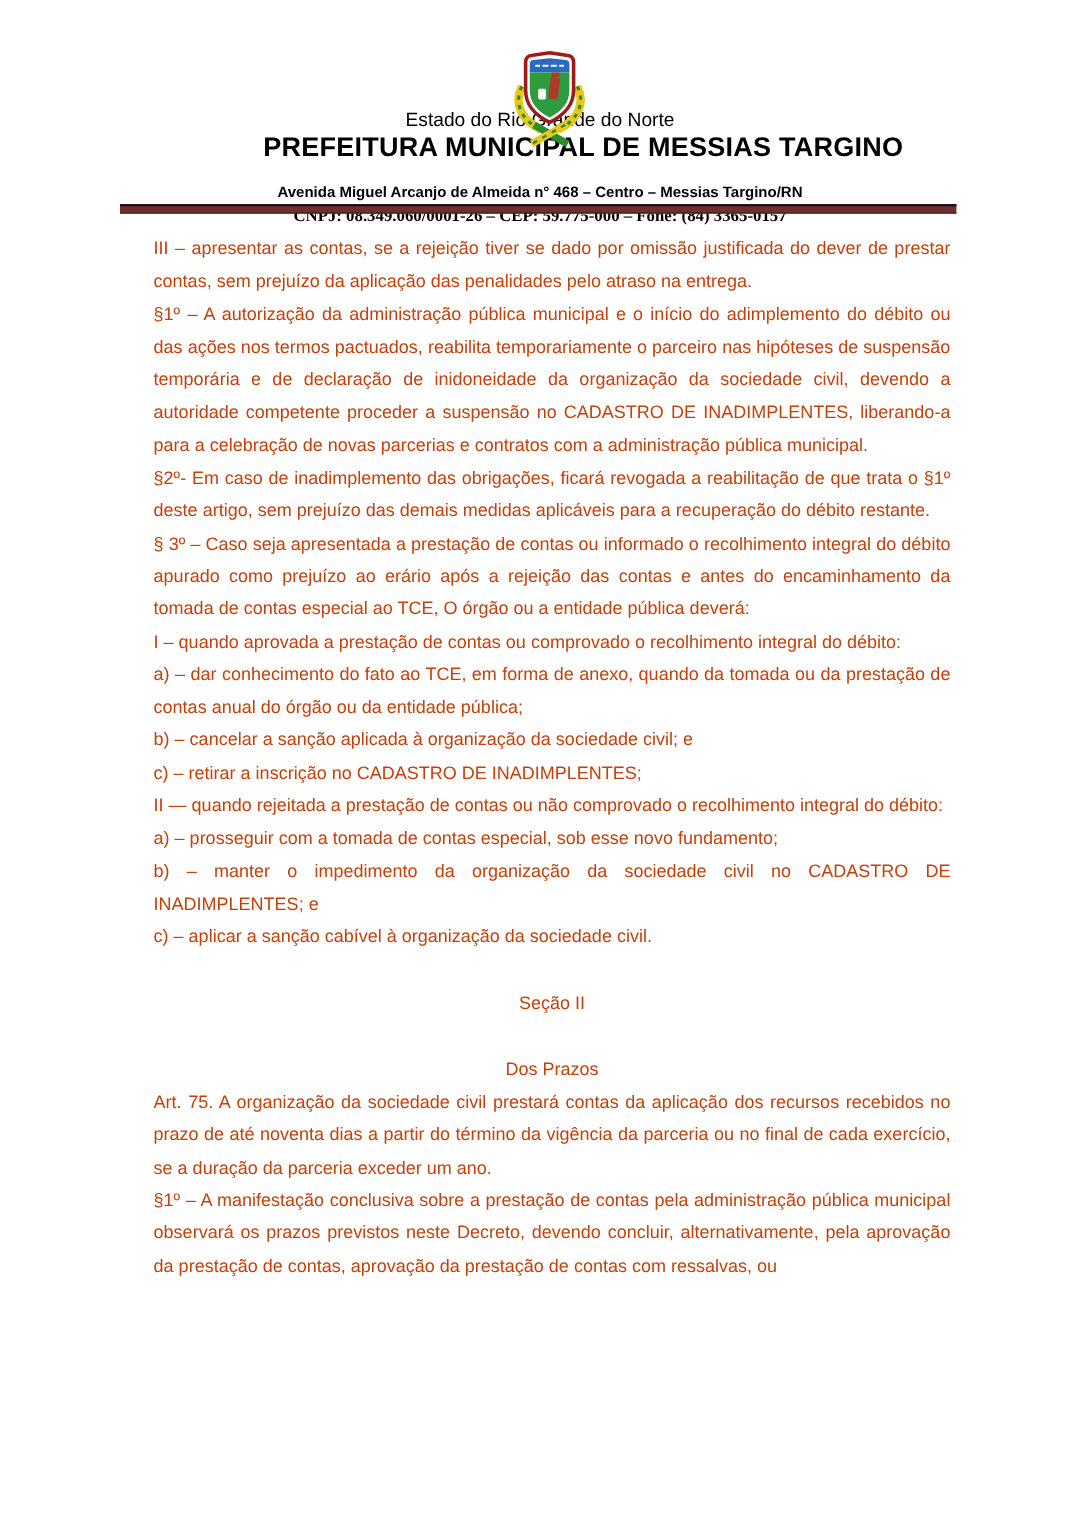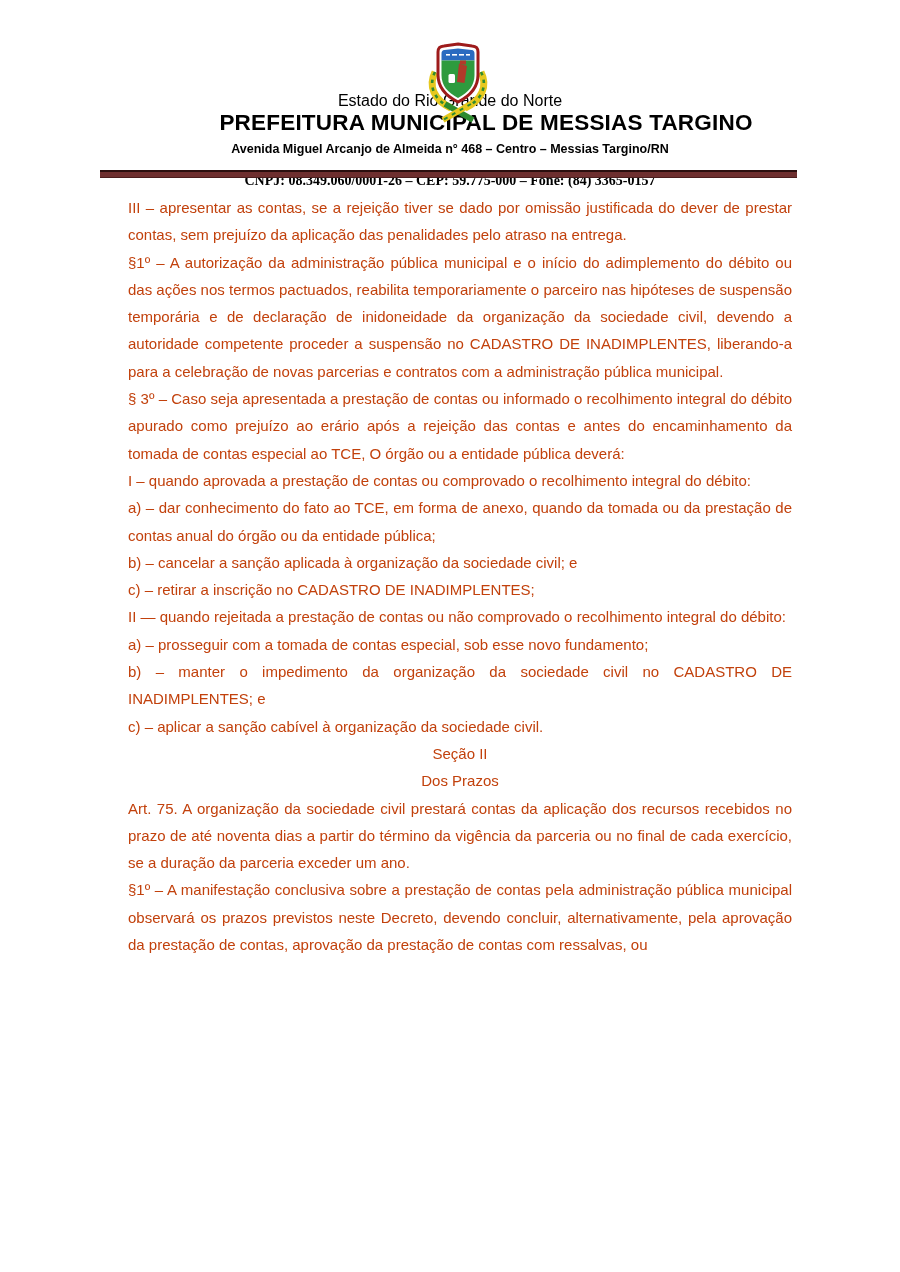--- a/index.html
+++ b/index.html
@@ -11,21 +11,21 @@
   .page {
     position: relative;
     width: 900px; height: 1272px;
     background: #ffffff;
     overflow: hidden;
   }
   
   .hdr-line { position: absolute; left: 0; width: 100%; text-align: center; color: #000; white-space: nowrap; }
   .state-line   { top: 92px;  font-size: 16px; }
   .title-line   { top: 110px; font-size: 22.5px; font-weight: bold; letter-spacing: 0.2px; padding-left: 36px; }
-  .address-line { top: 142px; font-size: 12.5px; font-weight: bold; }
+  .address-line { top: 153px; font-size: 12.5px; font-weight: bold; }
   .cnpj-line    { top: 150px; font-size: 14px; font-weight: bold; font-family: "Liberation Serif", serif; margin-top: 23px; }
   .logo {
     position: absolute;
     left: 421px; top: 42px;
     width: 74px; height: 82px;
     z-index: 3;
   }
   .divider {
     position: absolute;
     left: 100px; top: 170px;
@@ -38,21 +38,21 @@
   .doc-body {
     position: absolute;
     left: 128px; top: 194px;
     width: 664px;
     color: #c2410c;
     font-size: 15px;
     line-height: 27.3px;
   }
   .doc-body p.para { margin: 0; }
   .doc-body p.justify { text-align: justify; }
-  .doc-body p.center  { text-align: center; }
+  .doc-body p.center  { text-align: center; margin-top: 28px; }
 </style>
 </head>
 <body>
 
 <div class="page">
 
   <div class="logo">
     <svg width="74" height="82" viewBox="0 0 74 82" xmlns="http://www.w3.org/2000/svg">
 
       <path d="M14,30 C7,44 13,58 30,66" stroke="#e6c81e" stroke-width="7" fill="none"></path>
@@ -85,20 +85,21 @@
   <div class="hdr-line state-line">Estado do Rio Grande do Norte</div>
   <div class="hdr-line title-line">PREFEITURA MUNICIPAL DE MESSIAS TARGINO</div>
   <div class="hdr-line address-line">Avenida Miguel Arcanjo de Almeida n° 468 – Centro – Messias Targino/RN</div>
   <div class="hdr-line cnpj-line">CNPJ: 08.349.060/0001-26 – CEP: 59.775-000 – Fone: (84) 3365-0157</div>
 
   <div class="divider"></div>
 
   <div class="doc-body">
       <p class="para justify">III – apresentar as contas, se a rejeição tiver se dado por omissão justificada do dever de prestar contas, sem prejuízo da aplicação das penalidades pelo atraso na entrega.</p>
       <p class="para justify">§1º – A autorização da administração pública municipal e o início do adimplemento do débito ou das ações nos termos pactuados, reabilita temporariamente o parceiro nas hipóteses de suspensão temporária e de declaração de inidoneidade da organização da sociedade civil, devendo a autoridade competente proceder a suspensão no CADASTRO DE INADIMPLENTES, liberando-a para a celebração de novas parcerias e contratos com a administração pública municipal.</p>
+      <p class="para justify">§2º- Em caso de inadimplemento das obrigações, ficará revogada a reabilitação de que trata o §1º deste artigo, sem prejuízo das demais medidas aplicáveis para a recuperação do débito restante.</p>
       <p class="para justify">§ 3º – Caso seja apresentada a prestação de contas ou informado o recolhimento integral do débito apurado como prejuízo ao erário após a rejeição das contas e antes do encaminhamento da tomada de contas especial ao TCE, O órgão ou a entidade pública deverá:</p>
       <p class="para justify">I – quando aprovada a prestação de contas ou comprovado o recolhimento integral do débito:</p>
       <p class="para justify">a) – dar conhecimento do fato ao TCE, em forma de anexo, quando da tomada ou da prestação de contas anual do órgão ou da entidade pública;</p>
       <p class="para justify">b) – cancelar a sanção aplicada à organização da sociedade civil; e</p>
       <p class="para justify">c) – retirar a inscrição no CADASTRO DE INADIMPLENTES;</p>
       <p class="para justify">II — quando rejeitada a prestação de contas ou não comprovado o recolhimento integral do débito:</p>
       <p class="para justify">a) – prosseguir com a tomada de contas especial, sob esse novo fundamento;</p>
       <p class="para justify">b) – manter o impedimento da organização da sociedade civil no CADASTRO DE INADIMPLENTES; e</p>
       <p class="para justify">c) – aplicar a sanção cabível à organização da sociedade civil.</p>
       <p class="para center">Seção II</p>

